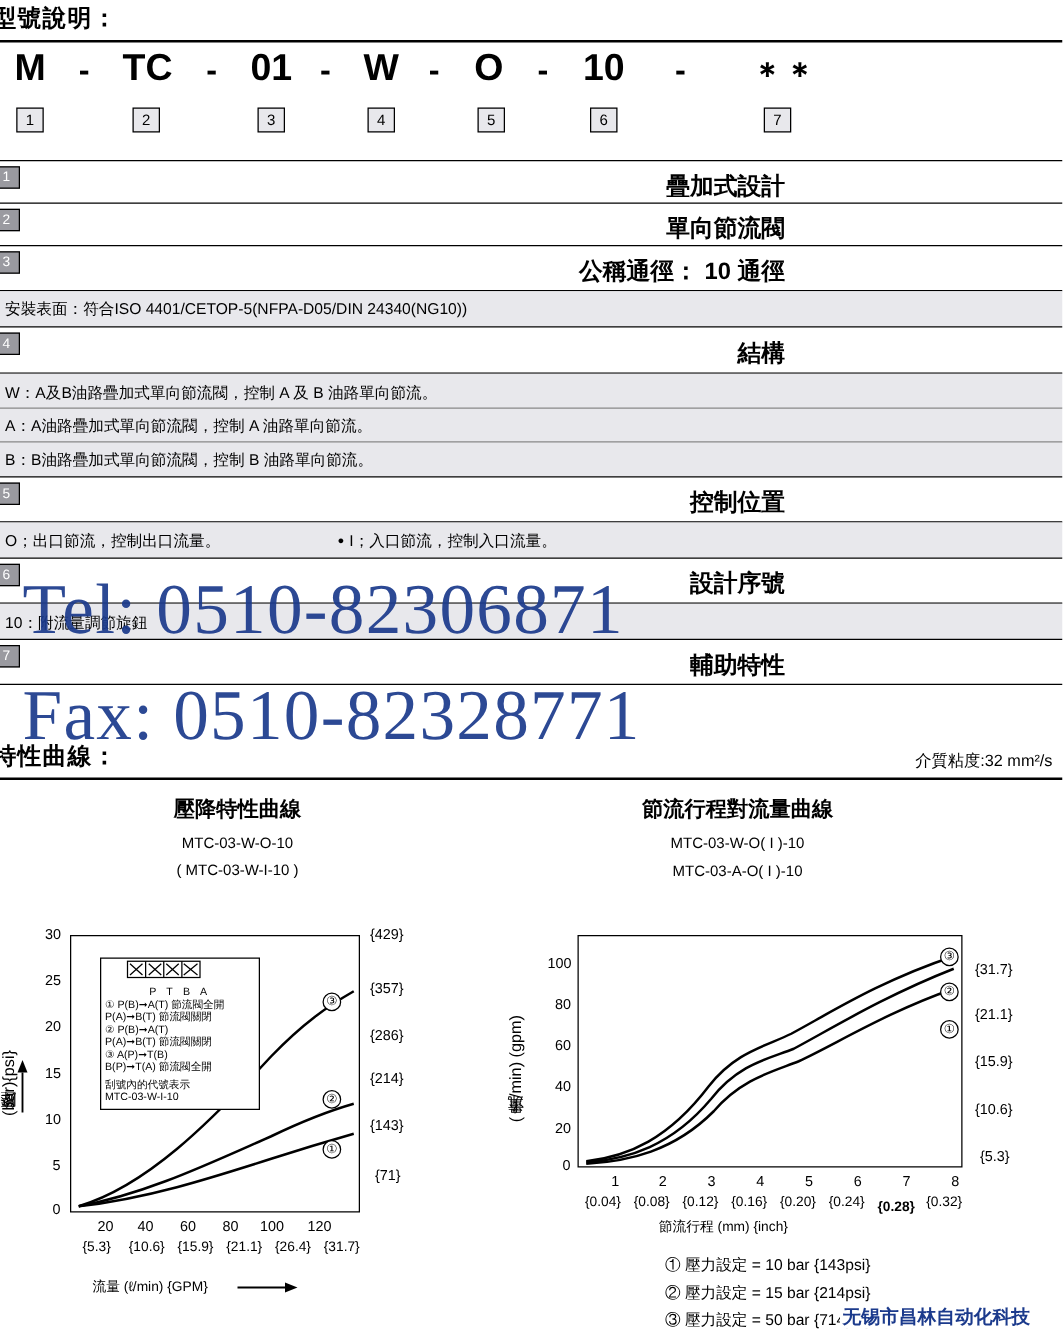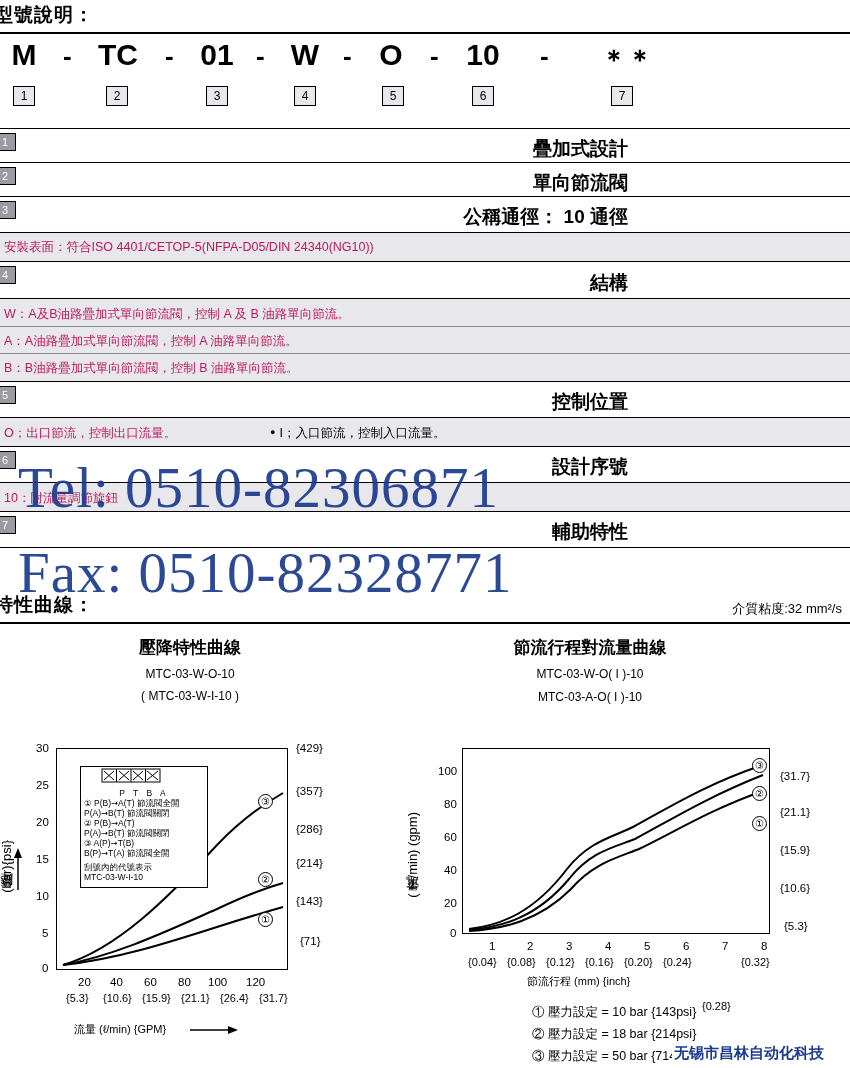--- a/index.html
+++ b/index.html
@@ -43,21 +43,21 @@
   .rowline { position:absolute; left:0; width:850px; height:1px; background:#000; }
   .thinline { position:absolute; left:0; width:850px; height:1px; background:#888; }
   .rlabel {
     position:absolute; right:222px; font-weight:bold; font-size:19px; text-align:right;
     white-space:nowrap;
   }
   .greyband {
     position:absolute; left:0; width:850px; background:#e8e8ec;
   }
   .note {
-    position:absolute; font-size:12.5px; color:#be185d;
+    position:absolute; font-size:12.5px; color:#000000;
   }
   .bullet { position:absolute; font-size:12.5px; }
   .bullet:before { content:"\25CF"; font-size:9px; margin-right:4px; vertical-align:2px;}
 
   
   .wm {
     position:absolute; color:#1b3a8c; font-family:"Liberation Serif", serif;
     font-size:57px; letter-spacing:1px; white-space:nowrap; opacity:.92;
   }
   #wm1 { left:18px; top:455px; }
@@ -296,28 +296,28 @@
   <div class="tick" style="left:683px;top:940px;">6</div>
   <div class="tick" style="left:722px;top:940px;">7</div>
   <div class="tick" style="left:761px;top:940px;">8</div>
 
   <div class="tick2" style="left:468px;top:956px;">{0.04}</div>
   <div class="tick2" style="left:507px;top:956px;">{0.08}</div>
   <div class="tick2" style="left:546px;top:956px;">{0.12}</div>
   <div class="tick2" style="left:585px;top:956px;">{0.16}</div>
   <div class="tick2" style="left:624px;top:956px;">{0.20}</div>
   <div class="tick2" style="left:663px;top:956px;">{0.24}</div>
-  <div class="tick2" style="left:702px;top:1000px;">{0.28}</div>
+  <div class="tick2" style="left:702px;top:960px;font-weight:bold;">{0.28}</div>
   <div class="tick2" style="left:741px;top:956px;">{0.32}</div>
 
   <div class="axis-label" style="left:527px;top:974px;">節流行程 (mm) {inch}</div>
 
   <div class="circnum" style="left:752px;top:758px;">③</div>
   <div class="circnum" style="left:752px;top:786px;">②</div>
   <div class="circnum" style="left:752px;top:816px;">①</div>
 
   <div class="legend-line" style="left:532px;top:1004px;">① 壓力設定 = 10 bar {143psi}</div>
-  <div class="legend-line" style="left:532px;top:1026px;">② 壓力設定 = 18 bar {214psi}</div>
+  <div class="legend-line" style="left:532px;top:1026px;">② 壓力設定 = 15 bar {214psi}</div>
   <div class="legend-line" style="left:532px;top:1048px;">③ 壓力設定 = 50 bar {714psi}</div>
 
   <div style="position:absolute;left:672px;top:1044px;font-size:15px;font-weight:bold;color:#1b3a8c;background:#fff;padding:0 2px;">无锡市昌林自动化科技</div>
 
 </div>
 
 </body></html>

